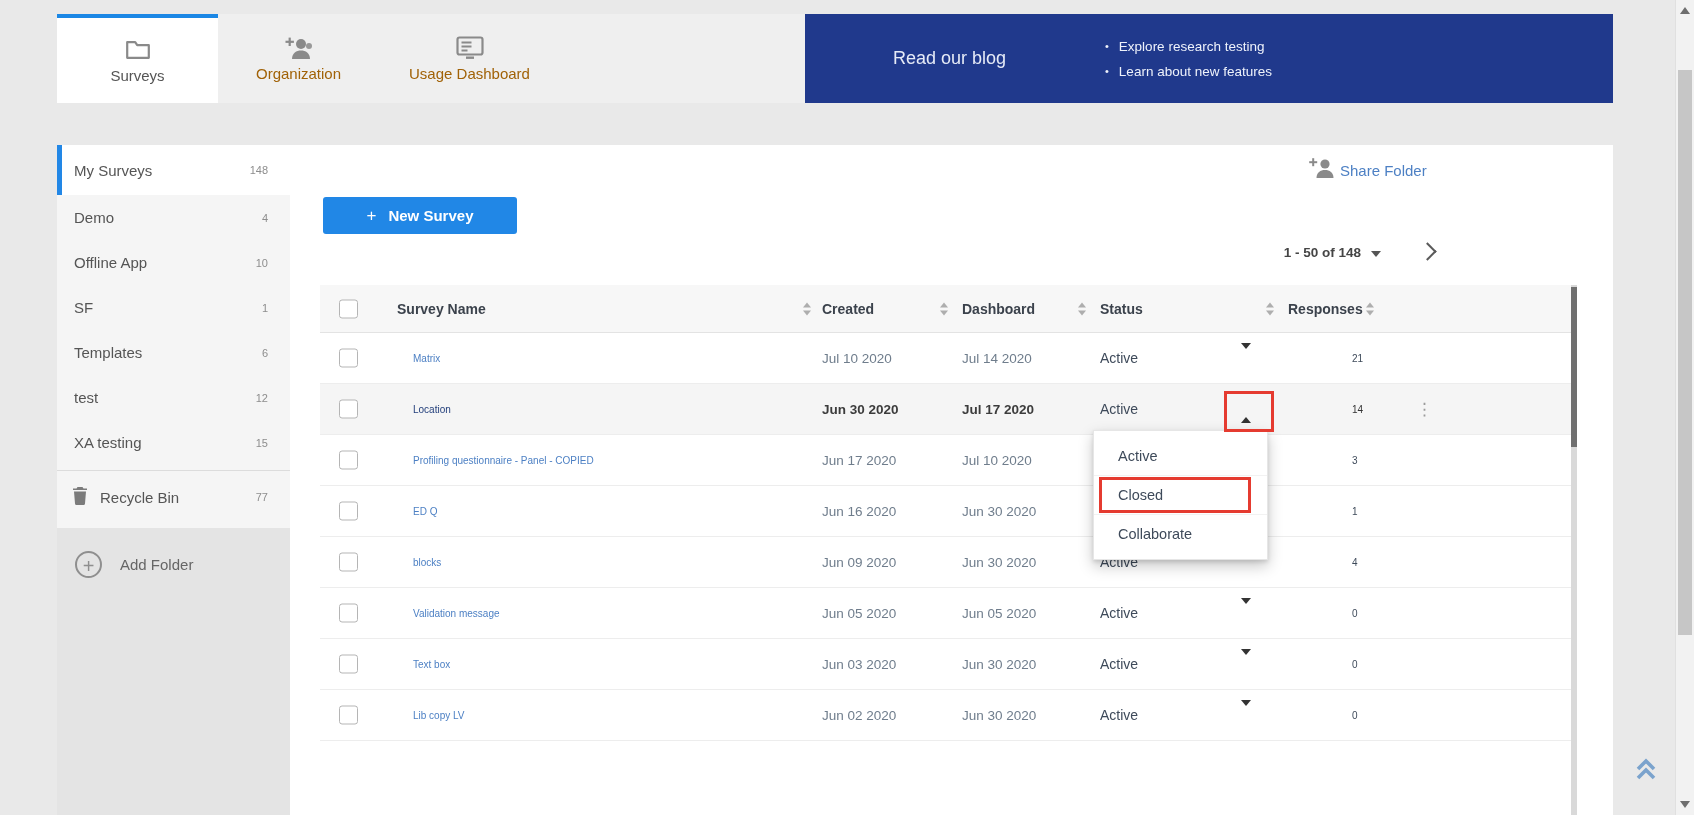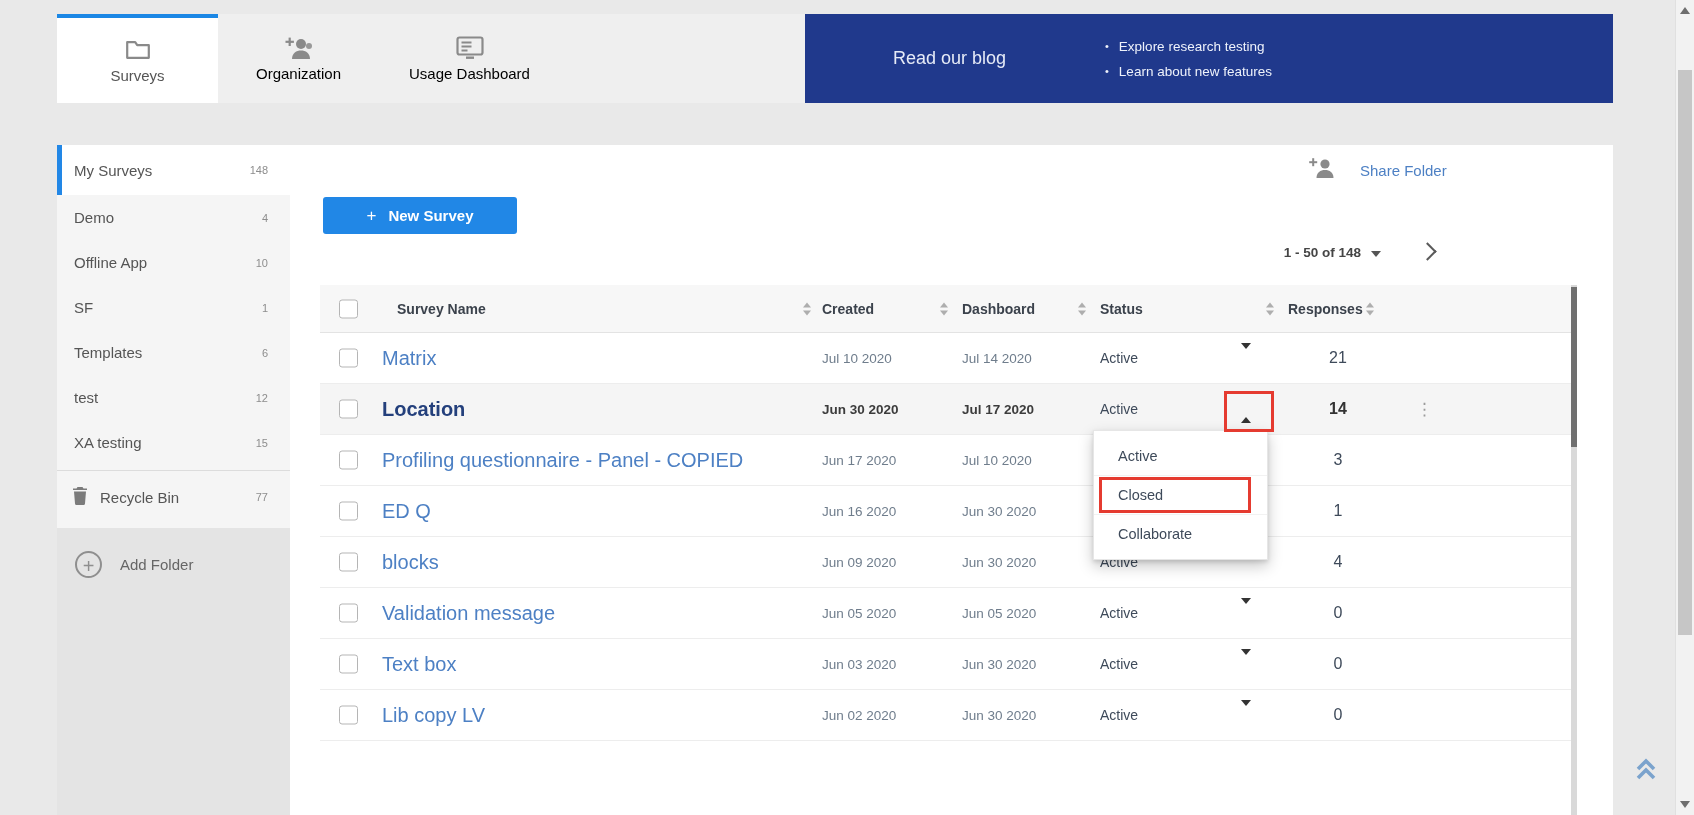--- a/index.html
+++ b/index.html
@@ -5,21 +5,21 @@
   html,body{margin:0;padding:0}
   body{
     width:1694px;height:815px;position:relative;overflow:hidden;
     background:#e9e9e9;font-family:"Liberation Sans",sans-serif;
     -webkit-font-smoothing:antialiased;
   }
   
   .topbar{position:absolute;left:57px;top:14px;width:1556px;height:89px;background:#efefef;display:flex}
   .tab{width:161px;height:100%;box-sizing:border-box;display:flex;flex-direction:column;align-items:center;justify-content:center;gap:3px;cursor:pointer;position:relative}
   .tab.wide{width:181px}
-  .tab .tab-label{font-size:15px;color:#000000}
+  .tab .tab-label{font-size:15px;color:#a16207}
   .tab.active{background:#fff;border-top:4px solid #1b87e5}
   .tab.active .tab-label{color:#555}
   .tab-icon{display:block;height:26px}
   
   .banner{position:absolute;right:0;top:0;width:808px;height:89px;background:#20398c}
   .banner-title{position:absolute;left:88px;top:0;height:100%;display:flex;align-items:center;font-size:18px;color:#e6ebf7}
   .banner-bullets{position:absolute;left:300px;top:50%;transform:translateY(-50%)}
   .bullet-line{display:flex;align-items:center;gap:10px;font-size:13.5px;color:#eef2fb;line-height:25px}
   .bullet-dot{font-size:11px}
   
@@ -28,53 +28,53 @@
   .side-item .count{margin-left:auto;font-size:11px;color:#8d8d8d}
   .side-item.active{height:50px;background:#fff;border-left:5px solid #2287e6;padding-left:12px}
   .recycle-row{margin-top:5px;border-top:1px solid #dcdcdc;height:53px;box-sizing:border-box;display:flex;align-items:center;gap:12px;padding:0 22px 0 15px;font-size:15px;color:#555;cursor:pointer}
   .recycle-row .count{margin-left:auto;font-size:11px;color:#8d8d8d}
   .add-section{margin-top:5px;background:#e4e4e4;height:287px}
   .add-row{height:73px;display:flex;align-items:center;gap:18px;padding-left:18px;cursor:pointer}
   .plus-circle{width:27px;height:27px;border:2px solid #8f8f8f;border-radius:50%;color:#8f8f8f;font-size:20px;line-height:26px;text-align:center;box-sizing:border-box;font-weight:400}
   .add-label{font-size:15px;color:#666}
   
   .main{position:absolute;left:290px;top:145px;width:1323px;height:670px;background:#fff}
-  .share{position:absolute;top:12px;left:1018px;display:flex;align-items:center;gap:24px;cursor:pointer}
+  .share{position:absolute;top:12px;left:1018px;display:flex;align-items:center;gap:4px;cursor:pointer}
   .share-label{font-size:15px;color:#4d80c4}
   .new-survey{position:absolute;left:33px;top:52px;width:194px;height:37px;background:#2187e6;border:none;border-radius:3px;color:#fff;display:flex;align-items:center;justify-content:center;gap:12px;font-size:15px;font-weight:700;cursor:pointer;font-family:"Liberation Sans",sans-serif}
   .new-survey .plus{font-size:17px;font-weight:400}
   .pag-text{position:absolute;top:100px;left:920px;width:151px;text-align:right;font-size:13.5px;color:#454545;font-weight:600}
   .pag-caret{position:absolute;top:106px;left:1081px;width:0;height:0;border-left:5px solid transparent;border-right:5px solid transparent;border-top:6px solid #555;cursor:pointer}
   .pag-next{position:absolute;top:100px;left:1131px;width:11px;height:11px;border-top:2.5px solid #5a5a5a;border-right:2.5px solid #5a5a5a;transform:rotate(45deg);cursor:pointer}
   
   .table{position:absolute;left:30px;top:140px;width:1251px}
   .thead{position:relative;height:47px;background:#f7f7f7;border-bottom:1px solid #e3e3e3}
   .thead .hlabel{position:absolute;top:50%;transform:translateY(-50%);font-size:14px;font-weight:700;color:#3b424c}
   .h-name{left:77px}.h-created{left:502px}.h-modified{left:642px}.h-status{left:780px}.h-resp{left:968px}
   .sort{position:absolute;top:50%;transform:translateY(-50%);width:9px;height:13px;cursor:pointer}
   .sort::before{content:"";position:absolute;top:0;left:0;border-left:4.5px solid transparent;border-right:4.5px solid transparent;border-bottom:5px solid #aeaeae}
   .sort::after{content:"";position:absolute;bottom:0;left:0;border-left:4.5px solid transparent;border-right:4.5px solid transparent;border-top:5px solid #aeaeae}
   .s1{left:483px}.s2{left:620px}.s3{left:758px}.s4{left:946px}.s5{left:1046px}
   .trow{position:relative;height:50px;border-bottom:1px solid #ededed;background:#fff}
   .trow.hl{background:#f5f5f5}
   .cell{position:absolute;top:50%;transform:translateY(-50%)}
   .c-check{left:19px}
   .checkbox{display:block;width:17px;height:17px;background:#fff;border:1px solid #b5b5b5;border-radius:3px;cursor:pointer}
-  .c-name{left:62px;font-size:20px;color:#4d80c4;text-decoration:none;cursor:pointer}
+  .c-name{left:93px;font-size:10px;color:#4d80c4;text-decoration:none;cursor:pointer}
   .c-created,.c-modified{font-size:13.5px;color:#6f7d8c}
   .c-created{left:502px}.c-modified{left:642px}
   .c-status{left:780px;font-size:14px;color:#3e4a5a;cursor:pointer}
   .c-caret{left:921px;cursor:pointer}
   .caret-down{width:0;height:0;border-left:5.5px solid transparent;border-right:5.5px solid transparent;border-top:6px solid #333}
   .caret-up{width:0;height:0;border-left:5.5px solid transparent;border-right:5.5px solid transparent;border-bottom:6px solid #333}
-  .c-resp{left:978px;width:80px;text-align:center;font-size:16px;color:#3e4a5a}
+  .c-resp{left:1032px;width:80px;text-align:left;font-size:10px;color:#3e4a5a}
   .c-kebab{left:1096px;font-size:17px;color:#9b9b9b;cursor:pointer;letter-spacing:0}
-  .trow.hl .c-name{color:#24407c;font-weight:700}
+  .trow.hl .c-name{color:#24407c;font-weight:400}
   .trow.hl .c-created,.trow.hl .c-modified{color:#3c3c3c;font-weight:700}
-  .trow.hl .c-resp{font-weight:700;color:#333}
+  .trow.hl .c-resp{font-weight:400;color:#333}
   
   .dropdown{position:absolute;left:803px;top:285px;width:175px;box-sizing:border-box;padding:6px 0;background:#fff;border:1px solid #e6e6e6;box-shadow:0 2px 4px rgba(0,0,0,.12),0 6px 14px rgba(0,0,0,.22);z-index:5}
   .dd-item{height:38px;display:flex;align-items:center;padding-left:24px;font-size:14.5px;color:#3e4a5a;border-bottom:1px solid #f2f2f2;cursor:pointer;background:#fff}
   .dd-item:last-child{border-bottom:none}
   
   .red-caret-box{position:absolute;left:934px;top:246px;width:44px;height:35px;border:3px solid #e53b30;z-index:6;pointer-events:none}
   .red-closed-box{position:absolute;left:5px;top:46px;width:146px;height:30px;border:3px solid #e53b30;z-index:7;pointer-events:none}
   
   .tbl-scroll{position:absolute;left:1281px;top:140px;width:6px;height:530px;background:#d9d9d9}
   .tbl-thumb{position:absolute;left:0;top:2px;width:6px;height:160px;background:#6f6f6f;cursor:pointer}

